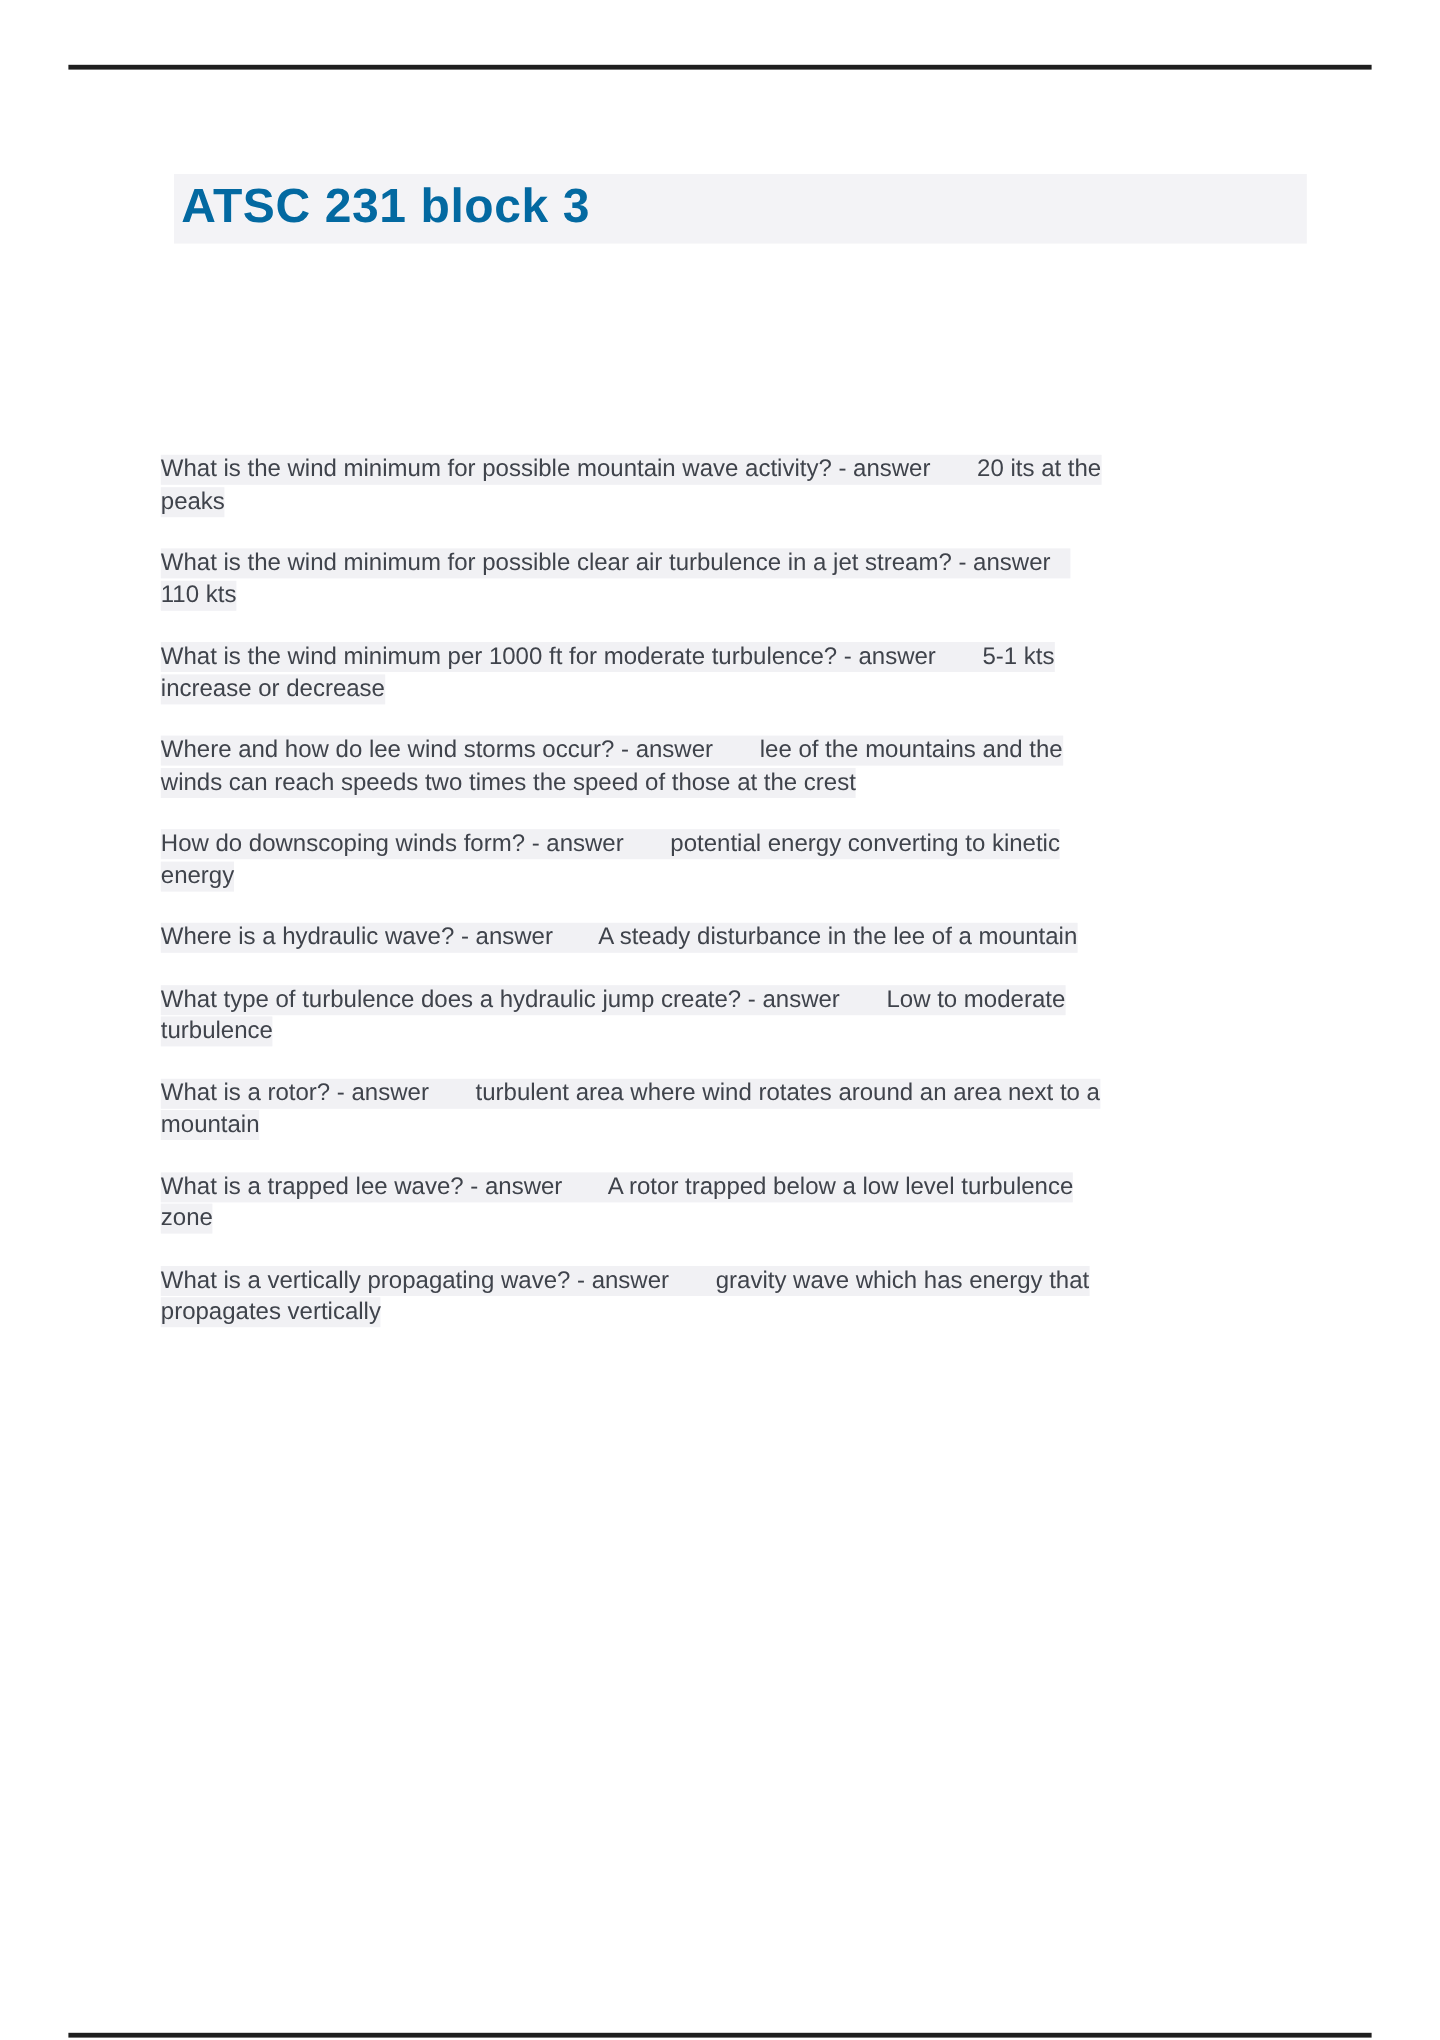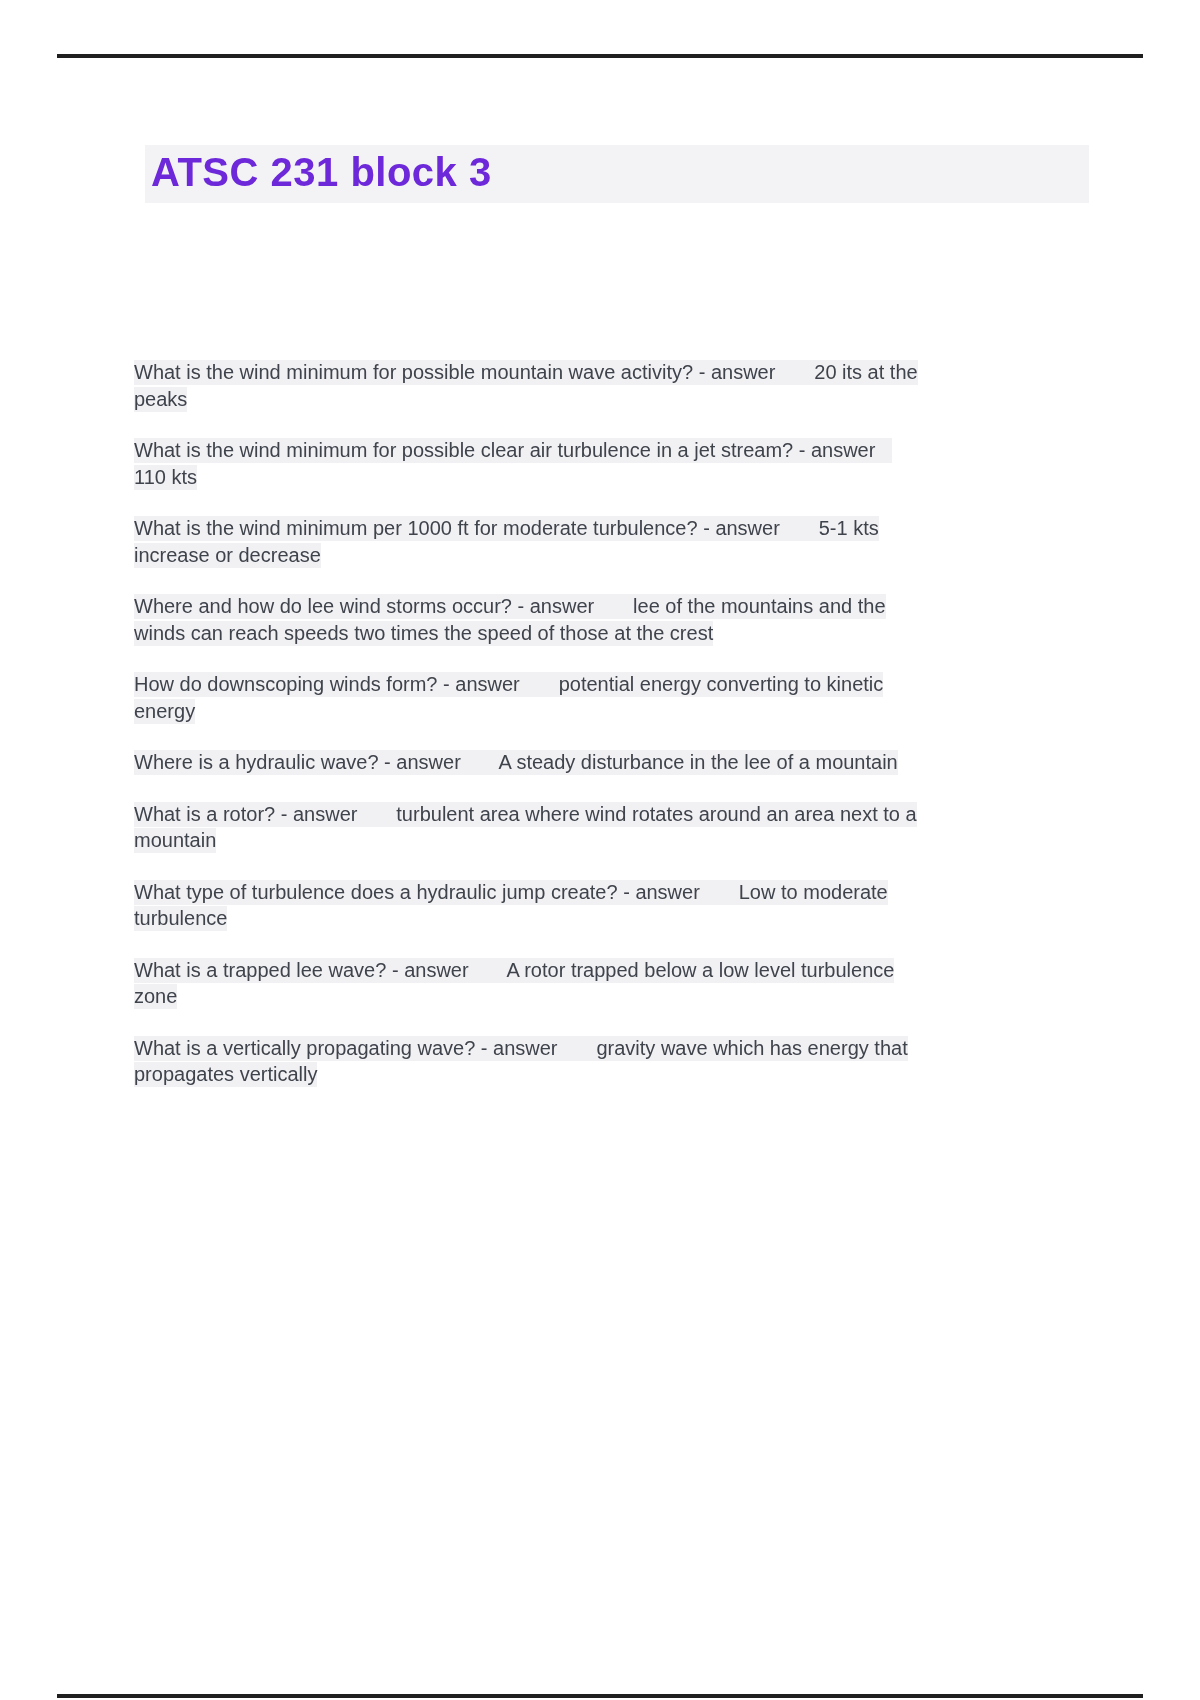--- a/index.html
+++ b/index.html
@@ -31,30 +31,30 @@
     width: 944px;
     height: 58px;
     background: #f3f3f6;
     display: flex;
     align-items: center;
     margin: 0;
   }
   .title-text {
     font-size: 40px;
     font-weight: bold;
-    color: #6d28d9;
+    color: #0369a1;
     letter-spacing: 0.5px;
     padding-left: 6px;
     padding-bottom: 3px;
     white-space: pre;
   }
   .content {
     position: absolute;
     left: 134px;
-    top: 359px;
+    top: 378px;
     width: 950px;
   }
   .qa {
     margin: 0 0 25px 0;
     font-size: 20px;
     line-height: 26.5px;
     color: #3f434b;
     white-space: pre-wrap;
   }
   .hl {
@@ -77,24 +77,24 @@
 peaks</span></p>
       <p class="qa"><span class="hl">What is the wind minimum for possible clear air turbulence in a jet stream? - answer   
 110 kts</span></p>
       <p class="qa"><span class="hl">What is the wind minimum per 1000 ft for moderate turbulence? - answer       5-1 kts
 increase or decrease</span></p>
       <p class="qa"><span class="hl">Where and how do lee wind storms occur? - answer       lee of the mountains and the
 winds can reach speeds two times the speed of those at the crest</span></p>
       <p class="qa"><span class="hl">How do downscoping winds form? - answer       potential energy converting to kinetic
 energy</span></p>
       <p class="qa"><span class="hl">Where is a hydraulic wave? - answer       A steady disturbance in the lee of a mountain</span></p>
+      <p class="qa"><span class="hl">What type of turbulence does a hydraulic jump create? - answer       Low to moderate
+turbulence</span></p>
       <p class="qa"><span class="hl">What is a rotor? - answer       turbulent area where wind rotates around an area next to a
 mountain</span></p>
-      <p class="qa"><span class="hl">What type of turbulence does a hydraulic jump create? - answer       Low to moderate
-turbulence</span></p>
       <p class="qa"><span class="hl">What is a trapped lee wave? - answer       A rotor trapped below a low level turbulence
 zone</span></p>
       <p class="qa"><span class="hl">What is a vertically propagating wave? - answer       gravity wave which has energy that
 propagates vertically</span></p>
     </main>
 
   <div class="rule rule-bottom"></div>
 </div>
 
 </body></html>

